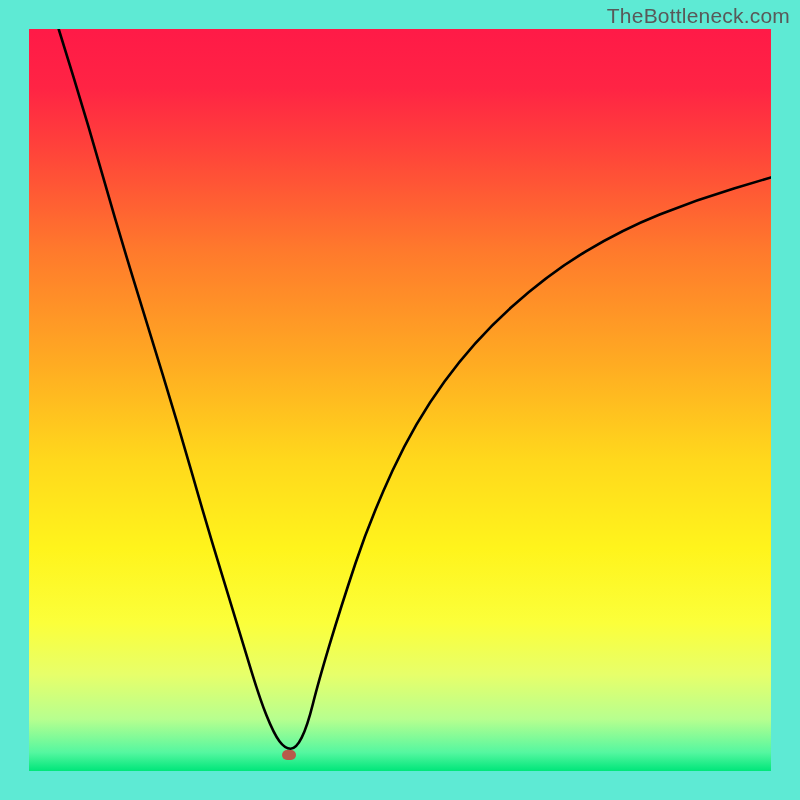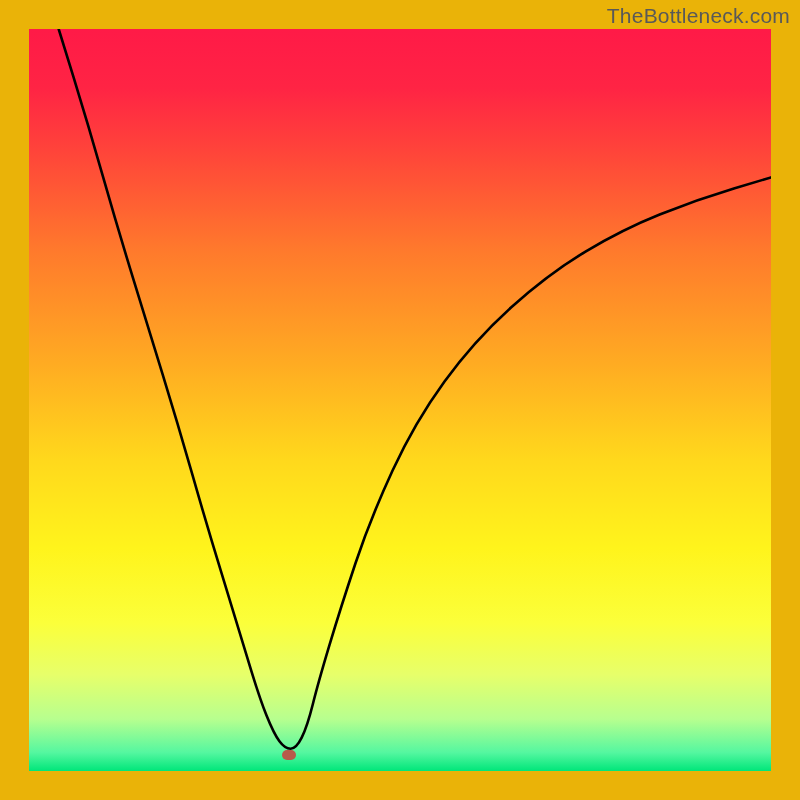--- a/index.html
+++ b/index.html
@@ -10,21 +10,21 @@
     background: #000;
     overflow: hidden;
     font-family: Arial, Helvetica, sans-serif;
   }
   .frame {
     position: absolute;
     left: 0;
     top: 0;
     width: 800px;
     height: 800px;
-    background: #eab308;
+    background: #5eead4;
   }
   .plot {
     position: absolute;
     left: 29px;
     top: 29px;
     width: 742px;
     height: 742px;
     overflow: hidden;
   }
   .gradient-fill {

